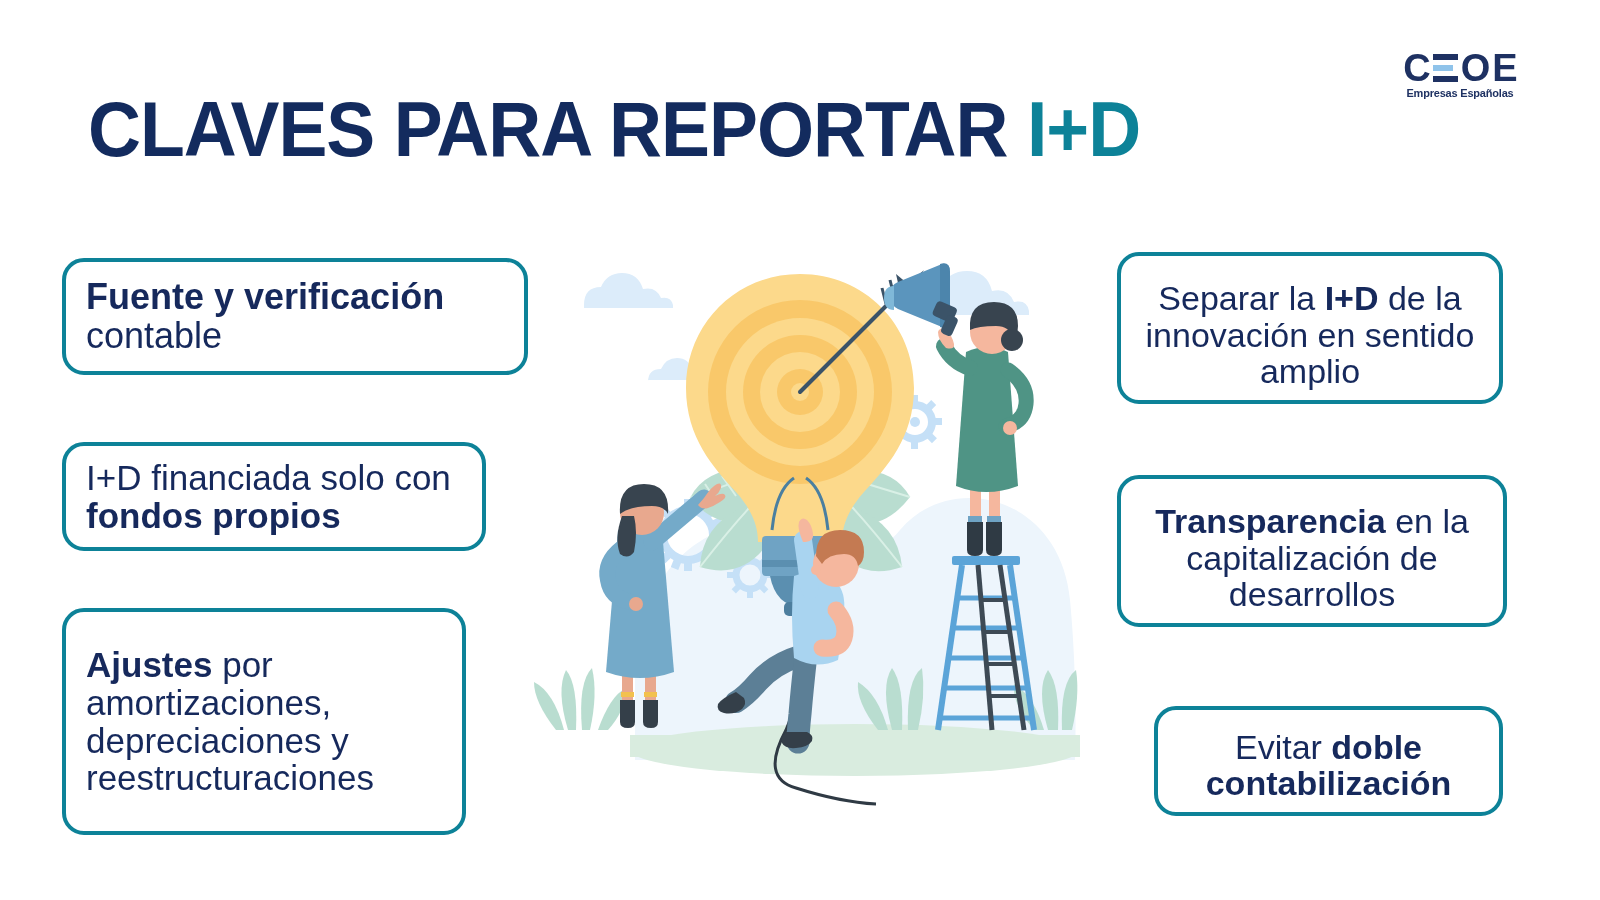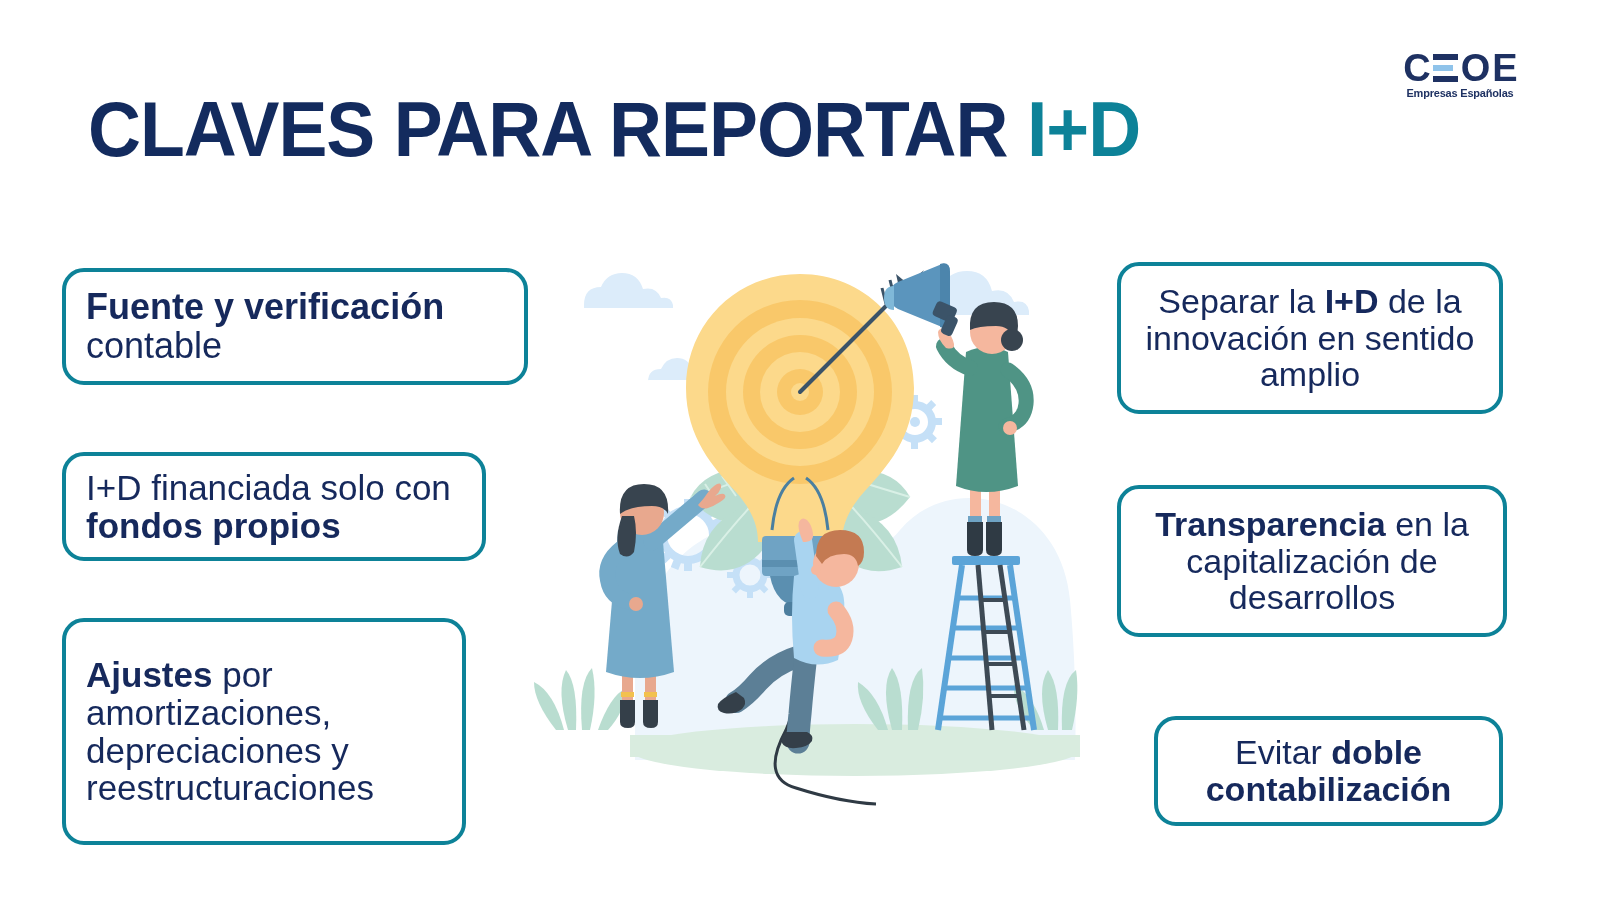--- a/index.html
+++ b/index.html
@@ -63,25 +63,24 @@
     background:#ffffff;
     color:#16295c;
     display:flex;
     flex-direction:column;
     justify-content:center;
     padding:10px 20px;
     line-height:1.08;
     font-size:35px;
     font-weight:normal;
     z-index:5;
-    margin-top:10px;
   }
   .card b{ font-weight:bold; }
   .card.left{ text-align:left; }
-  .card.right{ text-align:center; }
+  .card.right{ text-align:center;justify-content:flex-end; }
 
   #card-fuente      { left:62px;  top:258px; width:466px; height:117px; font-size:36px; }
   #card-financiada  { left:62px;  top:442px; width:424px; height:109px; font-size:35px; }
   #card-ajustes     { left:62px;  top:608px; width:404px; height:227px; font-size:35px; }
 
   #card-separar     { left:1117px; top:252px; width:386px; height:152px; font-size:34px; }
   #card-transp      { left:1117px; top:475px; width:390px; height:152px; font-size:34px; }
   #card-evitar      { left:1154px; top:706px; width:349px; height:110px; font-size:34px; }
 
   

